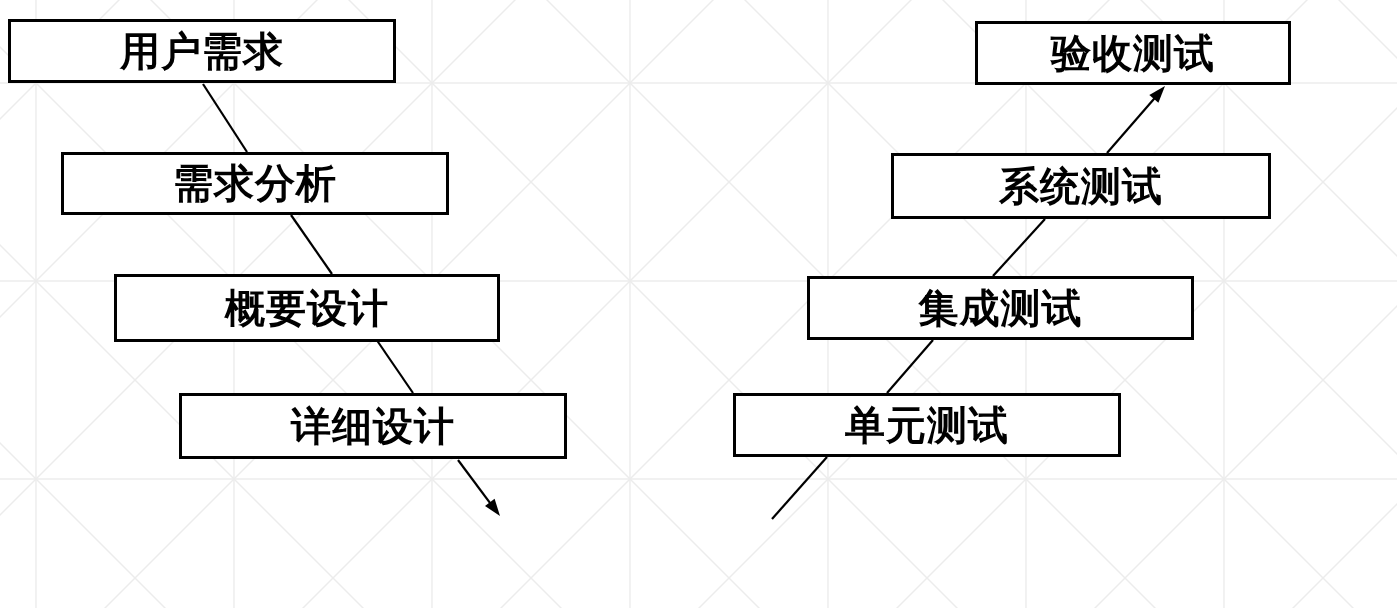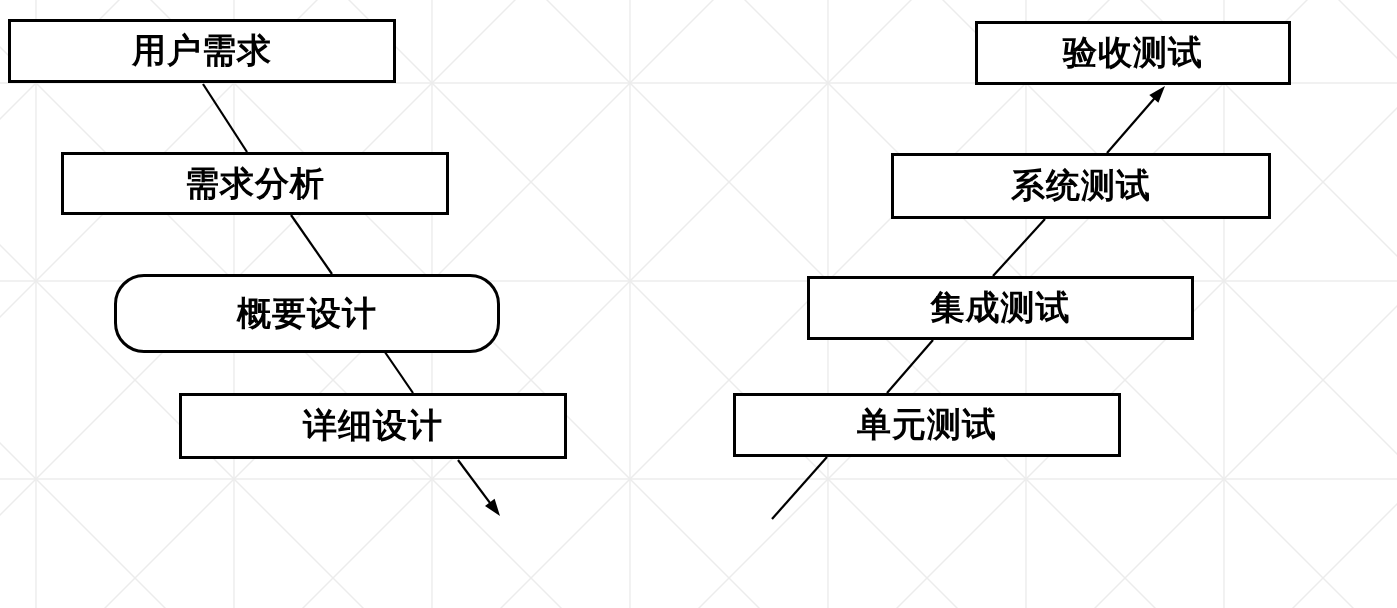--- a/index.html
+++ b/index.html
@@ -24,21 +24,21 @@
     display: block;
   }
   .node {
     position: absolute;
     box-sizing: border-box;
     background: #ffffff;
     border: 3px solid #000000;
     display: flex;
     align-items: center;
     justify-content: center;
-    font-size: 34px;
+    font-size: 40px;
     font-weight: bold;
     color: #000000;
     letter-spacing: 1px;
     white-space: nowrap;
     z-index: 2;
   }
   .links-svg {
     position: absolute;
     left: 0;
     top: 0;
@@ -103,21 +103,21 @@
     <line class="conn" x1="887" y1="393" x2="933" y2="340"></line>
     <line class="conn" x1="993" y1="276" x2="1045" y2="219"></line>
     <line class="conn" x1="1107" y1="153" x2="1160" y2="92"></line>
     <polygon class="arrowhead" points="1165,86 1158.4,102.8 1149.3,95.0"></polygon>
   </svg>
 
   <div class="node" style="left:8px;   top:19px;  width:388px; height:64px;">用户需求</div>
 
   <div class="node" style="left:61px;  top:152px; width:388px; height:63px;text-align:right;">需求分析</div>
 
-  <div class="node" style="left:114px; top:274px; width:386px; height:79px;border-radius:30px;">概要设计</div>
+  <div class="node" style="left:114px; top:274px; width:386px; height:68px;">概要设计</div>
 
   <div class="node" style="left:179px; top:393px; width:388px; height:66px;">详细设计</div>
 
 
   <div class="node" style="left:733px; top:393px; width:388px; height:64px;">单元测试</div>
 
   <div class="node" style="left:807px; top:276px; width:387px; height:64px;">集成测试</div>
 
   <div class="node" style="left:891px; top:153px; width:380px; height:66px;">系统测试</div>
 

